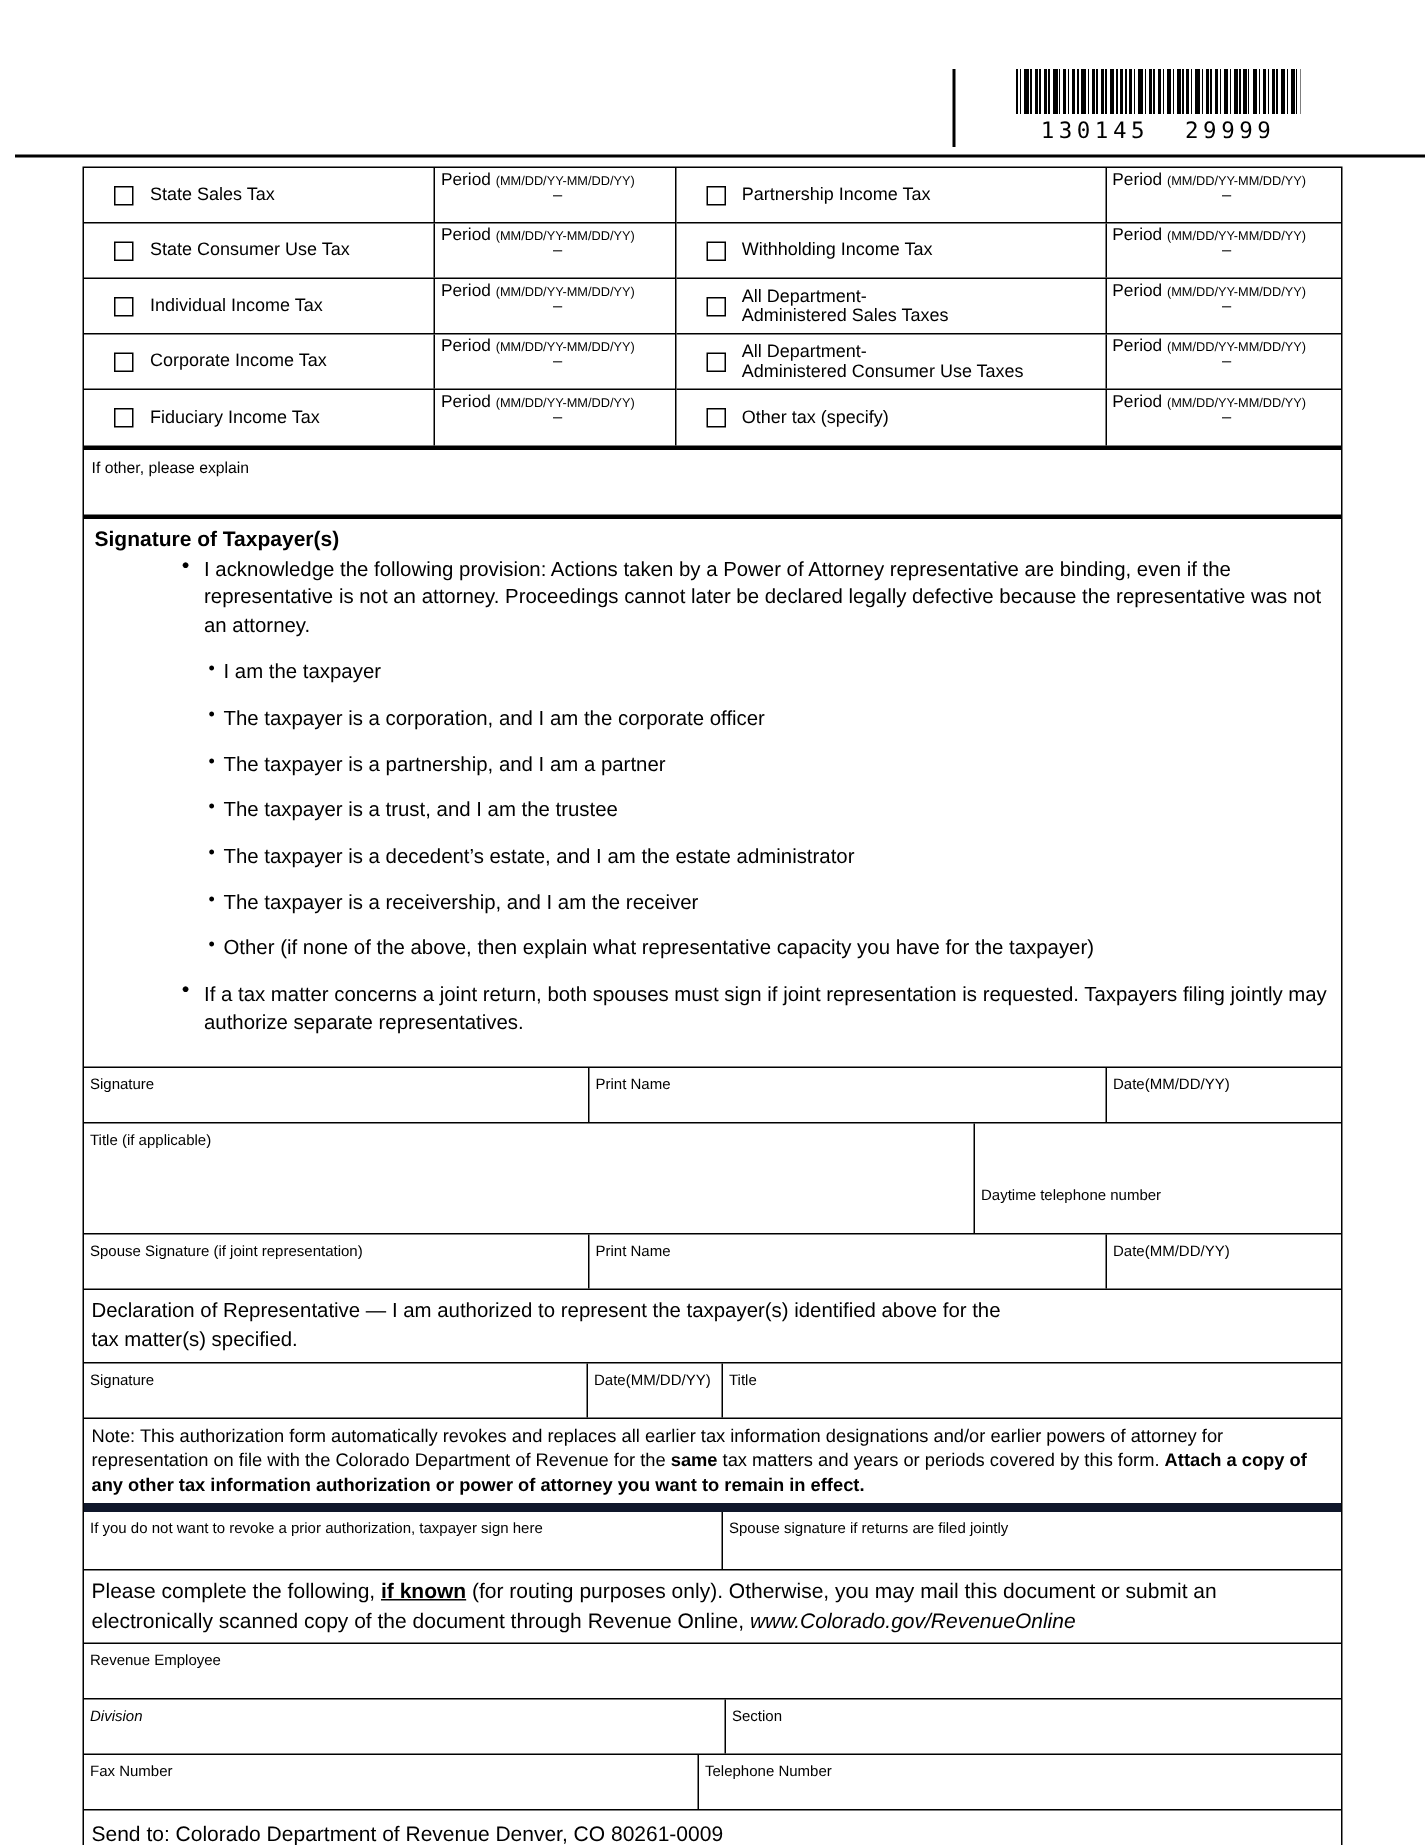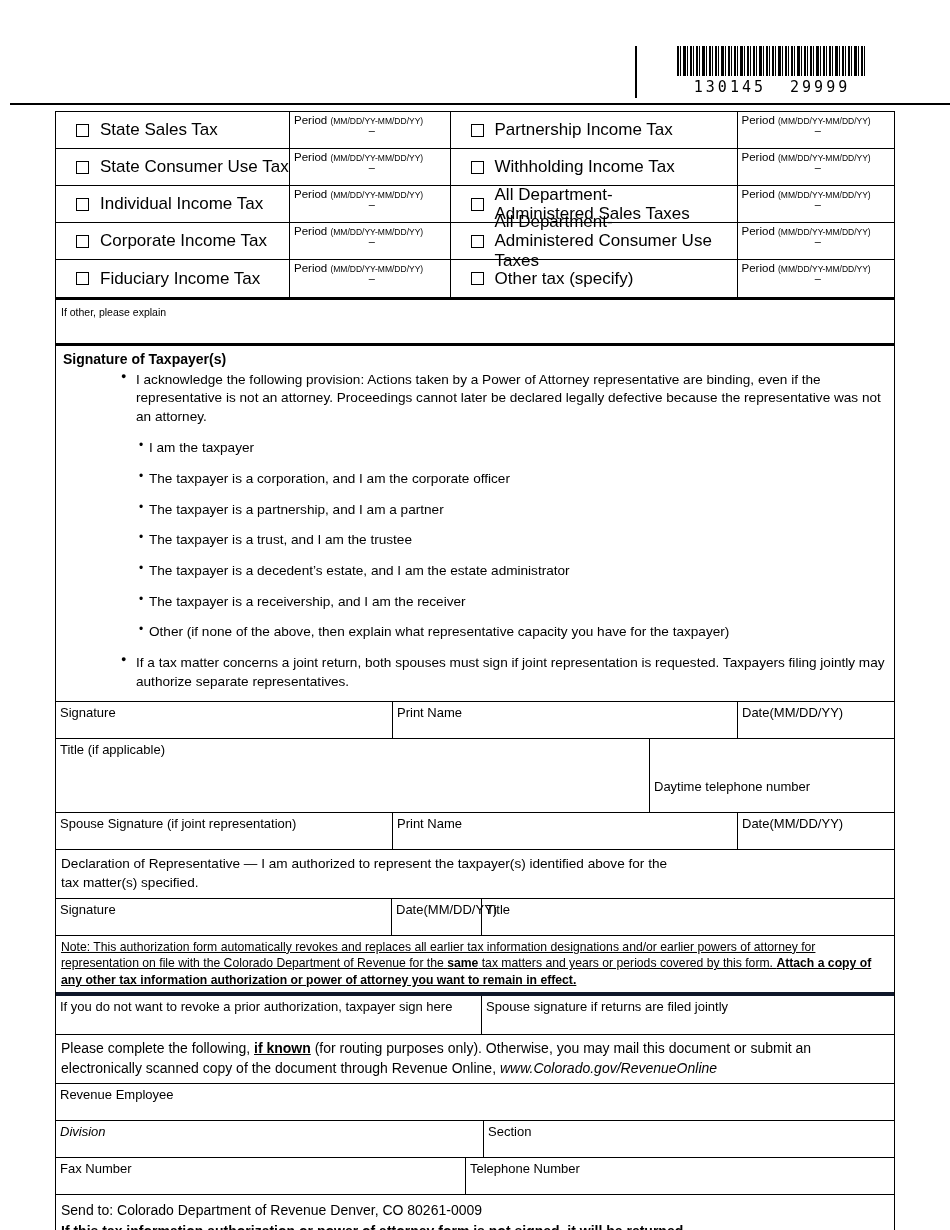--- a/index.html
+++ b/index.html
@@ -64,21 +64,21 @@
     flex: 1 1 auto; display: flex; align-items: center;
     padding-left: 20px; gap: 11px;
     border-right: 1px solid #000;
   }
   .taxcol.left  .taxrow .namecell { width: 234px; flex: 0 0 234px; }
   .taxcol.right .taxrow .namecell { width: 287px; flex: 0 0 287px; }
   .cb {
     width: 13px; height: 13px; border: 1.4px solid #000; background: #fff;
     flex: 0 0 13px;
   }
-  .taxname { font-size: 17px; line-height: 1.12; }
+  .taxname { font-size: 12px; line-height: 1.12; }
   .taxname .l2 { display: block; }
   .periodcell {
     flex: 1 1 auto; padding: 2px 0 0 4px; text-align: left;
   }
   .periodcell .plabel { font-size: 11.5px; }
   .periodcell .plabel .fmt { font-size: 8.5px; }
   .periodcell .dash { text-align: center; font-size: 11px; line-height: 0.9; }
 
   
   .explain { height: 46px; border-bottom: 3px solid #000; padding: 2px 0 0 5px; }
@@ -96,28 +96,28 @@
   .b1.tight { margin-bottom: 3px; }
   .sublist { margin: 0; padding: 0; list-style: none; }
   .b2 { position: relative; padding-left: 88px; font-size: 13.6px;
         line-height: 1.3; margin: 13px 0; }
   .b2::before { content: "•"; position: absolute; left: 78px; top: -1px; font-size: 12px; }
 
   
   .frow { display: flex; border-bottom: 1px solid #000; }
   .fcell { position: relative; border-right: 1px solid #000; min-height: 36px; padding: 1px 0 0 4px; }
   .fcell:last-child { border-right: none; }
-  .flabel { font-size: 13px; line-height: 1.15; }
+  .flabel { font-size: 10px; line-height: 1.15; }
 
   
   .decl { padding: 4px 6px 5px 5px; border-bottom: 1px solid #000; font-size: 13.6px; line-height: 1.42; }
   .decl b { font-weight: normal; }
 
   
-  .note { padding: 3px 6px 4px 5px; border-bottom: 4px solid #0f172a; font-size: 12.2px; line-height: 1.35; text-decoration: underline; }
+  .note { padding: 3px 6px 4px 5px; border-bottom: 6px solid #0f172a; font-size: 12.2px; line-height: 1.35; }
   .note b { font-weight: bold; }
 
   
   .routing { padding: 4px 6px 5px 5px; border-bottom: 1px solid #000; font-size: 14px; line-height: 1.4; }
   .routing b { font-weight: bold; text-decoration: underline; }
   .routing i { font-style: italic; }
 
   
   .sendto { padding: 5px 6px 6px 5px; font-size: 14px; line-height: 1.45; }
   .sendto .bold { font-weight: bold; }
@@ -290,21 +290,21 @@
         <div class="sublist">
           <div class="b2">I am the taxpayer</div>
           <div class="b2">The taxpayer is a corporation, and I am the corporate officer</div>
           <div class="b2">The taxpayer is a partnership, and I am a partner</div>
           <div class="b2">The taxpayer is a trust, and I am the trustee</div>
           <div class="b2">The taxpayer is a decedent’s estate, and I am the estate administrator</div>
           <div class="b2">The taxpayer is a receivership, and I am the receiver</div>
           <div class="b2">Other (if none of the above, then explain what representative capacity you have for the taxpayer)</div>
         </div>
 
-        <div class="b1" style="margin-bottom:2px;">If a tax matter concerns a joint return, both spouses must sign if joint representation is requested. Taxpayers filing jointly may authorize separate representatives.</div>
+        <div class="b1" style="margin-bottom:12px;">If a tax matter concerns a joint return, both spouses must sign if joint representation is requested. Taxpayers filing jointly may authorize separate representatives.</div>
       </div>
     </div>
 
     <div class="frow">
       <div class="fcell" style="width:337px;">
         <span class="flabel">Signature</span>
       </div>
       <div class="fcell" style="width:345px;">
         <span class="flabel">Print Name</span>
       </div>

